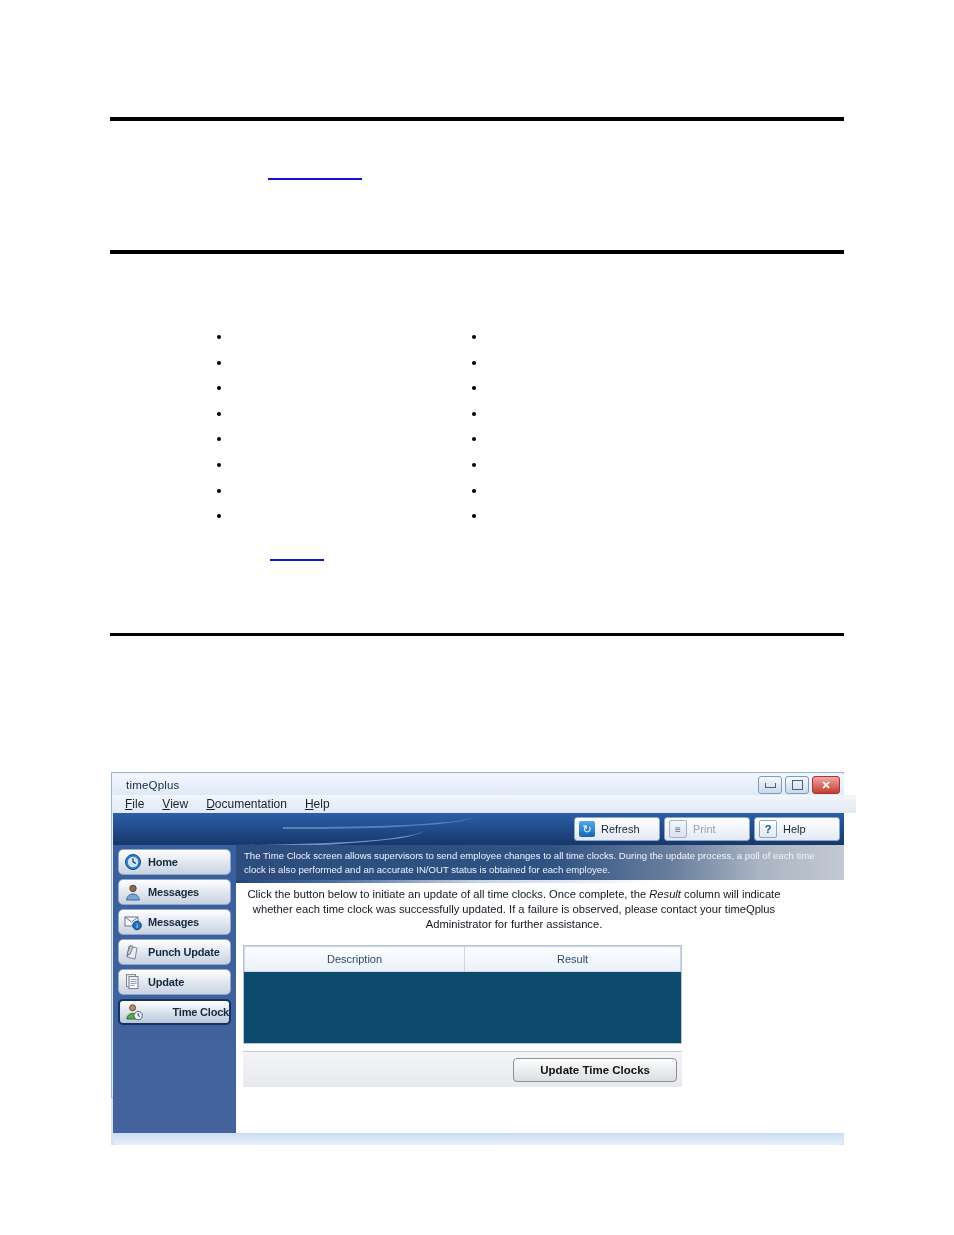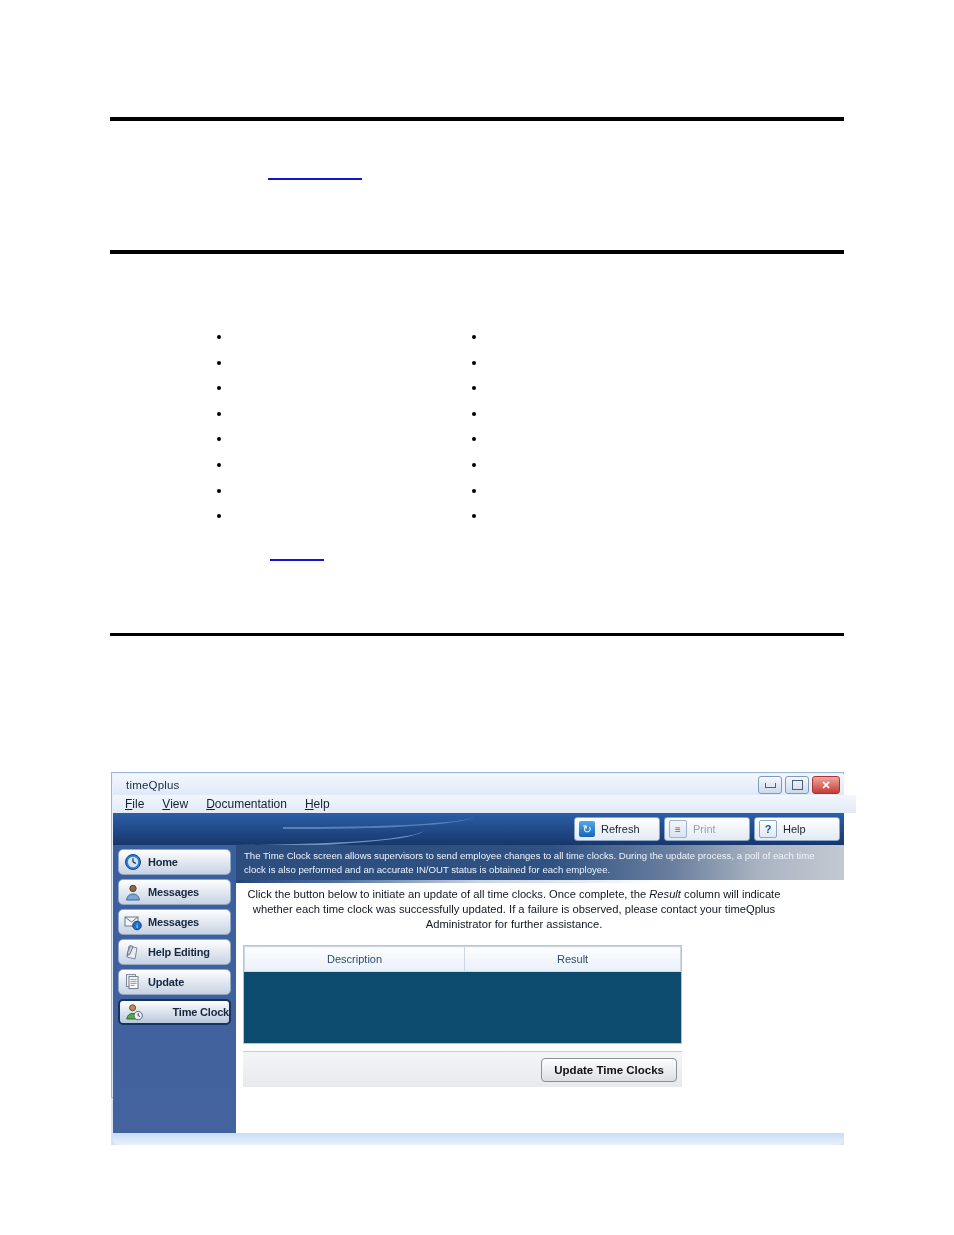--- a/index.html
+++ b/index.html
@@ -130,21 +130,21 @@
     height:19px;font-size:11px;color:#1b2733;padding-left:4px;
     border:1px solid #d8dfe8;background:#f7f8fa;
   }
   table.grid col.c1{width:50.5%;}
 
   .btnbar{
     position:absolute;left:7px;top:206px;width:439px;height:36px;
     background:linear-gradient(#f4f5f7,#e7e9ec);border-top:1px solid #c9ced6;box-sizing:border-box;
   }
   .updbtn{
-    position:absolute;right:5px;top:6px;height:22px;padding:0 12px;
+    position:absolute;right:5px;top:6px;height:22px;padding:0 26px;
     border:1px solid #8b8f96;border-radius:4px;
     background:linear-gradient(#fdfdfd,#dcdee2);
     font-size:11.5px;font-weight:bold;color:#111;
     display:flex;align-items:center;
   }
 
   
   .footer{
     position:absolute;left:1px;top:360px;width:731px;height:12px;
     background:linear-gradient(#c9dcf4,#e8f1fc);border-radius:0 0 6px 6px;
@@ -266,21 +266,21 @@
       </div>
 
       <div class="navbtn">
         <span class="nicon">
           <svg width="18" height="18" viewBox="0 0 18 18">
               <path d="M3 14L5 3l8 2-2 11z" fill="#e9edf2" stroke="#7b8798"></path>
               <path d="M6.5 2.5l2.6 1.1-3.4 8-2.6-1.1z" fill="#c8d2de" stroke="#6d7b8c"></path>
               <path d="M3.1 10.5l-.6 3 2.7-1.4z" fill="#6a7889"></path>
             </svg>
         </span>
-        <span class="nlabel">Help Editing</span>
+        <span class="nlabel">Punch Update</span>
       </div>
 
       <div class="navbtn">
         <span class="nicon">
           <svg width="18" height="18" viewBox="0 0 18 18">
               <rect x="2.5" y="1.6" width="9" height="12" fill="#eef1f5" stroke="#7b8798"></rect>
               <rect x="5" y="3.6" width="9" height="12" fill="#fafbfd" stroke="#6d7b8c"></rect>
               <line x1="6.4" y1="6.4" x2="12.6" y2="6.4" stroke="#8e99a8"></line>
               <line x1="6.4" y1="8.4" x2="12.6" y2="8.4" stroke="#8e99a8"></line>
               <line x1="6.4" y1="10.4" x2="12.6" y2="10.4" stroke="#8e99a8"></line>

